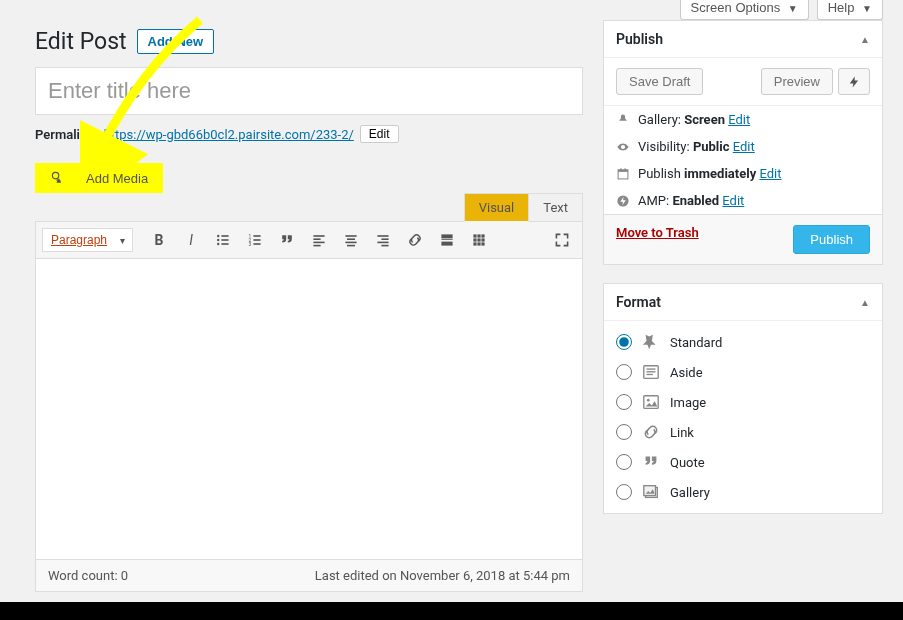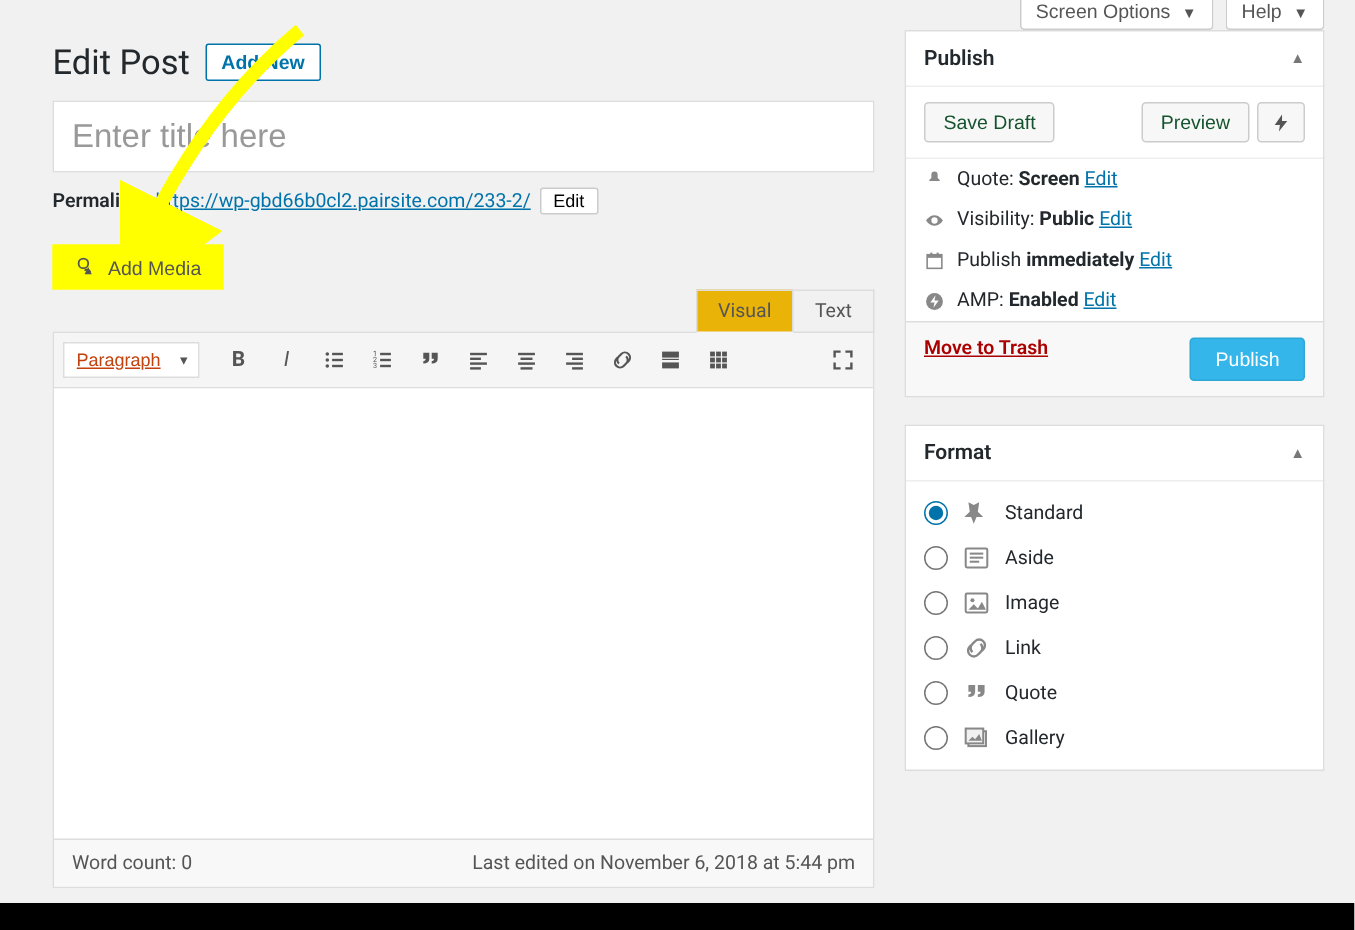--- a/index.html
+++ b/index.html
@@ -17,21 +17,21 @@
 .btn-addnew { background: #fff; border: 1px solid #0073aa; color: #0073aa; font-size: 13px; font-weight: 600; padding: 4px 10px; border-radius: 2px; cursor: pointer; }
 
 .title-input { width: 100%; padding: 10px 12px; font-size: 22px; border: 1px solid #ddd; background: #fff; color: #999; }
 .title-input::placeholder { color: #999; }
 
 .permalink { margin: 10px 0; font-size: 13px; display: flex; align-items: center; gap: 6px; flex-wrap: wrap; }
 .permalink strong { font-weight: 600; }
 .permalink a { color: #0073aa; text-decoration: underline; }
 .btn-small { background: #fff; border: 1px solid #ccc; padding: 1px 8px; font-size: 12px; cursor: pointer; border-radius: 2px; }
 
-.addmedia { display: inline-flex; align-items: center; gap: 6px; background: yellow; border: 1px solid yellow; padding: 6px 14px; font-size: 13px; color: #555; cursor: pointer; margin: 10px 0 0 0; }
+.addmedia { display: inline-flex; align-items: center; gap: 20px; background: yellow; border: 1px solid yellow; padding: 6px 14px; font-size: 13px; color: #555; cursor: pointer; margin: 10px 0 0 0; }
 .addmedia svg { width: 16px; height: 16px; }
 
 .editor-box { background: #fff; border: 1px solid #ddd; margin-top: 0; }
 .tabs-row { display: flex; justify-content: flex-end; background: #f1f1f1; }
 .ed-tab { padding: 6px 14px; border: 1px solid #ddd; background: #f1f1f1; cursor: pointer; margin-bottom: -1px; font-size: 13px; color: #555; }
 .ed-tab.active { background: #eab308; border-bottom-color: #f5f5f5; }
 .ed-tab + .ed-tab { border-left: none; }
 
 .toolbar { display: flex; align-items: center; padding: 4px 6px; gap: 4px; border-bottom: 1px solid #ddd; background: #f5f5f5; }
 .fmt-select { border: 1px solid #ddd; background: #fff; padding: 4px 24px 4px 8px; font-size: 12px; color: #c2410c; appearance: none; position: relative; text-decoration: underline; }
@@ -44,21 +44,21 @@
 .editor-body { height: 300px; background: #fff; }
 
 .footer-bar { display: flex; justify-content: space-between; padding: 8px 12px; border-top: 1px solid #ddd; color: #555; font-size: 13px; background: #f8f8f8; }
 
 .metabox { background: #fff; border: 1px solid #ddd; margin-bottom: 18px; }
 .metabox-head { display: flex; justify-content: space-between; align-items: center; padding: 10px 12px; border-bottom: 1px solid #eee; }
 .metabox-head h3 { font-size: 14px; font-weight: 600; }
 .toggle-caret { font-size: 10px; color: #777; cursor: pointer; }
 
 .pub-row-btns { display: flex; justify-content: space-between; padding: 10px 12px; border-bottom: 1px solid #eee; }
-.btn { background: #f7f7f7; border: 1px solid #ccc; padding: 5px 12px; font-size: 13px; cursor: pointer; border-radius: 3px; color: #14532d; }
+.btn { background: #f7f7f7; border: 1px solid #ccc; padding: 5px 12px; font-size: 13px; cursor: pointer; border-radius: 3px; color: #737373; }
 .btn-icon { width: 32px; padding: 5px 0; display: inline-flex; align-items: center; justify-content: center; }
 .pub-preview-group { display: flex; gap: 5px; }
 
 .pub-status { padding: 6px 12px; display: flex; align-items: center; gap: 8px; font-size: 13px; }
 .pub-status svg { width: 14px; height: 14px; fill: #888; flex-shrink: 0; }
 .pub-status .link { color: #0073aa; text-decoration: underline; cursor: pointer; }
 
 .pub-actions { display: flex; justify-content: space-between; align-items: flex-start; padding: 10px 12px; border-top: 1px solid #ddd; background: #f8f8f8; }
 .trash-link { color: #a00; text-decoration: underline; font-weight: 600; cursor: pointer; font-size: 13px; }
 .btn-primary { background: #34b6ea; color: #fff; border: 1px solid #2ca7d8; padding: 6px 16px; border-radius: 3px; font-size: 13px; cursor: pointer; }
@@ -226,21 +226,21 @@
               <svg viewBox="0 0 20 20" width="14" height="14" fill="#555">
                 <path d="M11 2 L4 12 H9 L8 18 L16 8 H11 Z"></path>
               </svg>
             </button>
         </div>
       </div>
       <div class="pub-status">
         <svg viewBox="0 0 20 20">
             <path d="M10 2 a3 3 0 0 1 3 3 v3 l2 2 v1 H5 v-1 l2-2 V5 a3 3 0 0 1 3-3 M10 12 v6"></path>
           </svg>
-        <span><span>Quote:</span> <b>Screen</b> <span class="link">Edit</span></span>
+        <span><span>Gallery:</span> <b>Screen</b> <span class="link">Edit</span></span>
       </div>
       <div class="pub-status">
         <svg viewBox="0 0 20 20">
             <path d="M10 5 C5 5 2 10 2 10 s3 5 8 5 8-5 8-5 -3-5-8-5 M10 13 a3 3 0 1 1 0-6 a3 3 0 0 1 0 6"></path>
           </svg>
         <span><span>Visibility:</span> <b>Public</b> <span class="link">Edit</span></span>
       </div>
       <div class="pub-status">
         <svg viewBox="0 0 20 20">
             <rect x="3" y="4" width="14" height="13" fill="none" stroke="#888" stroke-width="1.5"></rect>

